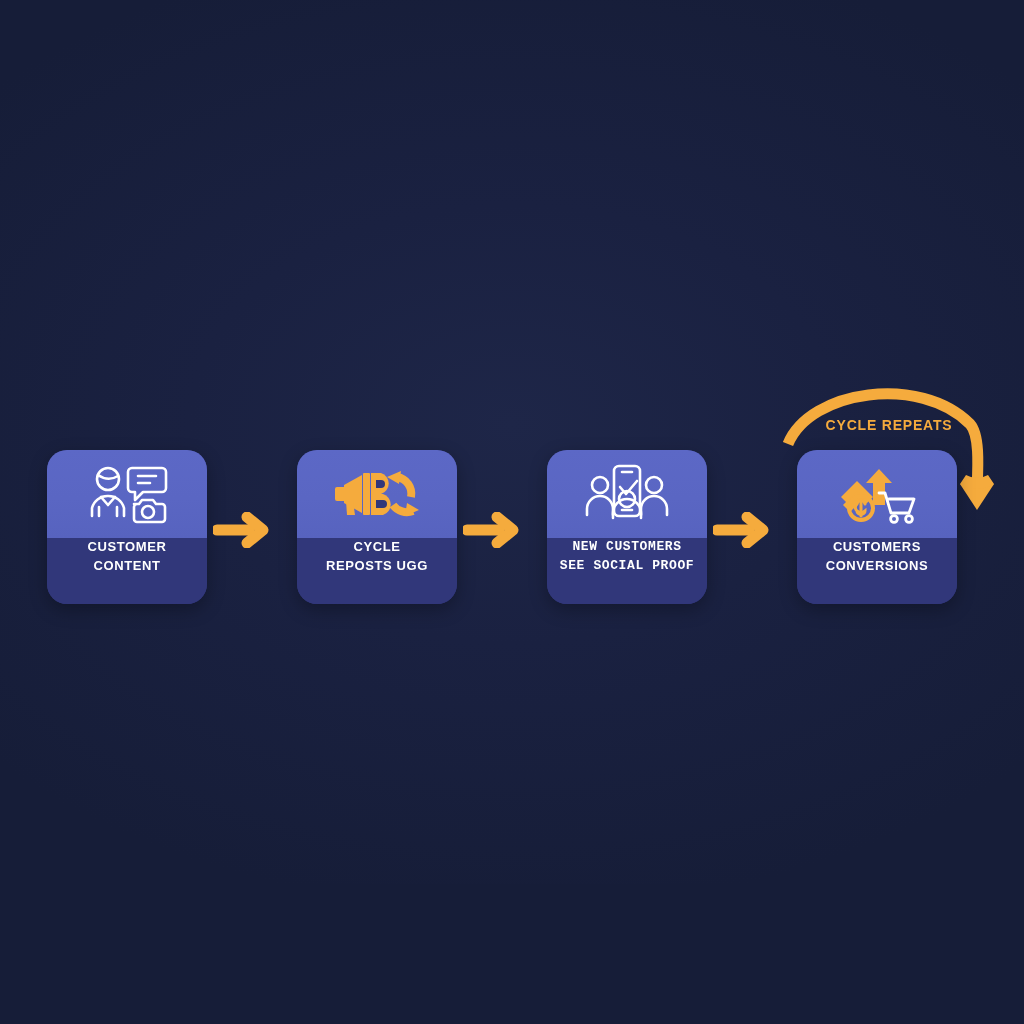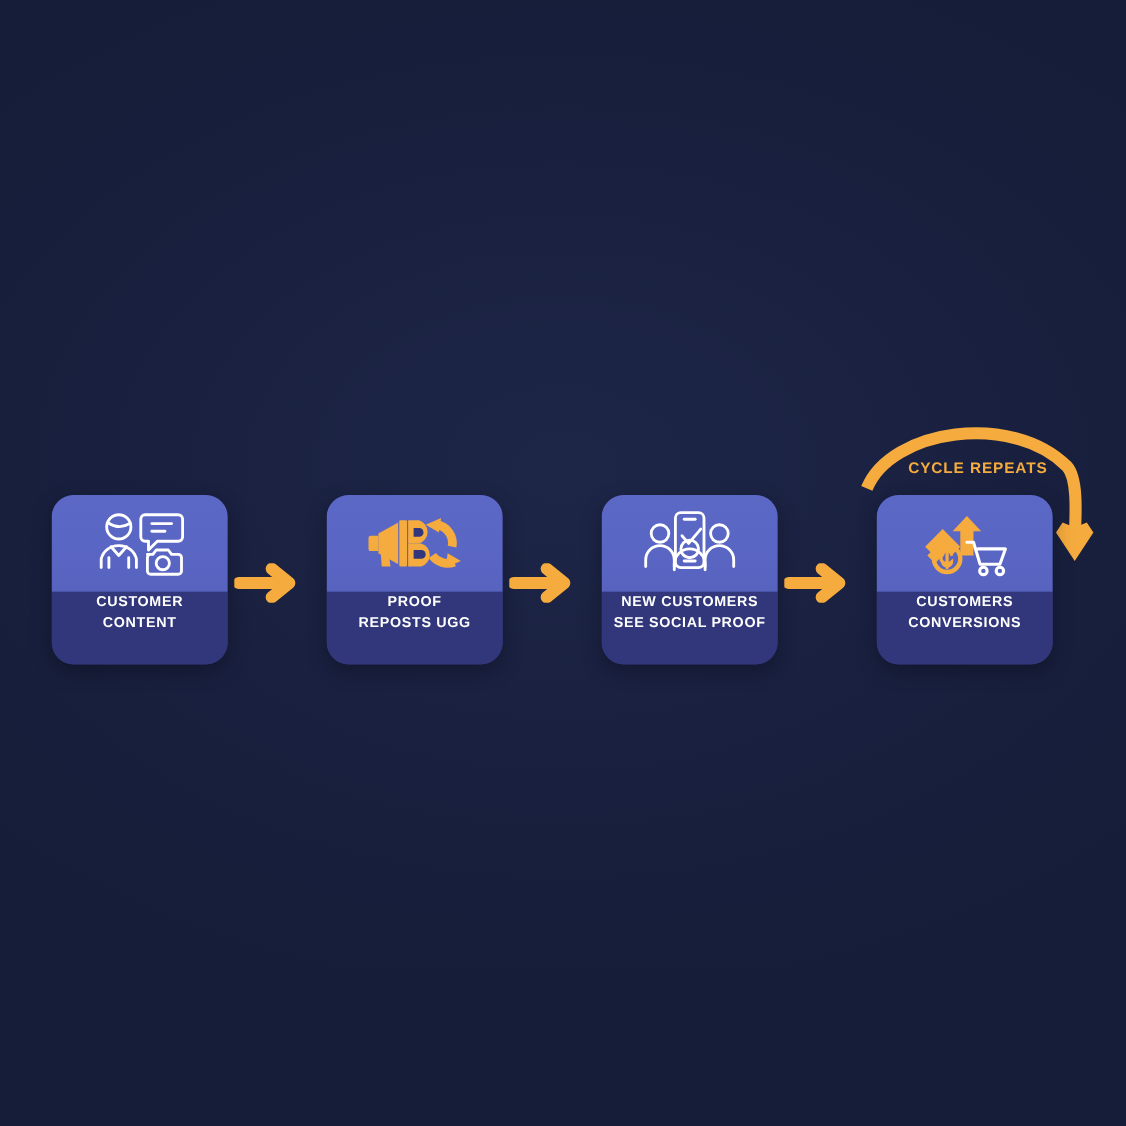--- a/index.html
+++ b/index.html
@@ -184,33 +184,33 @@
               <path d="M78 46 a17 17 0 0 1 -20 -6"></path>
             </g>
             <g fill="#f5ab3d">
               <path d="M52 12 l14 -6 l-2 13 Z"></path>
               <path d="M84 45 l-14 6 l2 -13 Z"></path>
             </g>
           </svg>
         </span>
       </div>
       <div class="card-bottom">
-        <span class="card-label">PROOF
+        <span class="card-label">CYCLE
 REPOSTS UGG</span>
       </div>
     </div>
 
     <div class="connector" style="left:463px;">
       <svg width="62" height="36" viewBox="0 0 62 36">
         <path d="M4 18 h32" stroke="#f5ab3d" stroke-width="11" stroke-linecap="round" fill="none"></path>
         <path d="M34 5 l16 13 l-16 13" stroke="#f5ab3d" stroke-width="11" stroke-linecap="round" stroke-linejoin="round" fill="none"></path>
       </svg>
     </div>
 
-    <div class="card" style="left:547px;">
+    <div class="card" style="left:547px;font-family:Liberation Mono, monospace;">
       <div class="card-top">
         <span class="icon-wrap">
           <svg width="86" height="62" viewBox="0 0 86 62">
             <g fill="none" stroke="#ffffff" stroke-width="2.6" stroke-linecap="round" stroke-linejoin="round">
 
               <circle cx="16" cy="22" r="8"></circle>
               <path d="M3 52 v-6 a13 13 0 0 1 26 0 v6"></path>
 
               <circle cx="70" cy="22" r="8"></circle>
               <path d="M57 52 v-6 a13 13 0 0 1 26 0 v6"></path>

